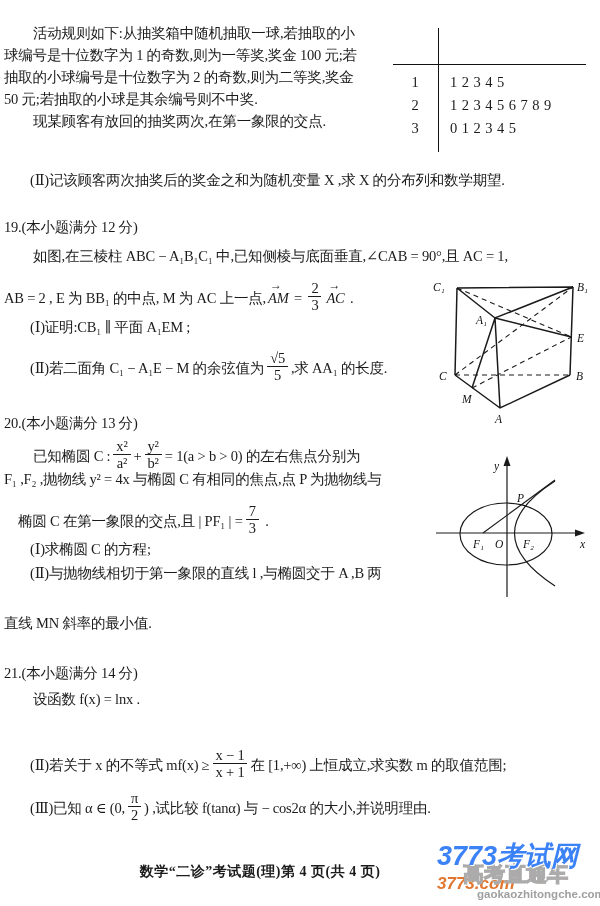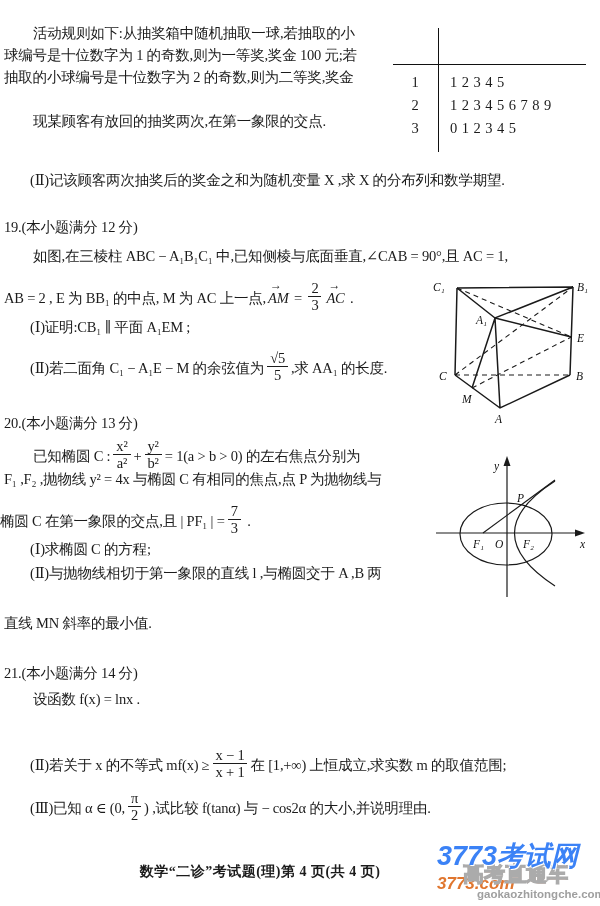--- a/index.html
+++ b/index.html
@@ -28,20 +28,21 @@
   .wm-domain{left:477px;top:888px;font-size:11.5px;font-weight:bold;color:#9f9f9f;z-index:2;}
 </style>
 </head>
 <body>
 
 <div id="page">
 
   <div class="line" style="left:33px;top:24px">活动规则如下:从抽奖箱中随机抽取一球,若抽取的小</div>
   <div class="line" style="left:4px;top:46px">球编号是十位数字为 1 的奇数,则为一等奖,奖金 100 元;若</div>
   <div class="line" style="left:4px;top:68px">抽取的小球编号是十位数字为 2 的奇数,则为二等奖,奖金</div>
+  <div class="line" style="left:4px;top:90px">50 元;若抽取的小球是其余编号则不中奖.</div>
   <div class="line" style="left:33px;top:112px">现某顾客有放回的抽奖两次,在第一象限的交点.</div>
   <div class="line" style="left:30px;top:171px">(Ⅱ)记该顾客两次抽奖后的奖金之和为随机变量 X ,求 X 的分布列和数学期望.</div>
 
   <div>
     <div class="rule-v" style="left:438px;top:28px;height:124px"></div>
     <div class="rule-h" style="left:393px;top:64px;width:193px"></div>
     <div class="stem" style="left:406px;top:74px">1</div>
     <div class="leaf" style="left:450px;top:74px">12345</div>
     <div class="stem" style="left:406px;top:97px">2</div>
     <div class="leaf" style="left:450px;top:97px">123456789</div>
@@ -74,21 +75,21 @@
     <text x="148" y="107">B</text>
     <text x="34" y="130">M</text>
     <text x="67" y="150">A</text>
   </svg>
 
   <div class="line" style="left:4px;top:414px">20.(本小题满分 13 分)</div>
   <div class="line" style="left:33px;top:441px">
     <span>已知椭圆 C :</span><span class="frac"><span class="fn">x²</span><span class="fd">a²</span></span><span>+</span><span class="frac"><span class="fn">y²</span><span class="fd">b²</span></span><span>= 1(a &gt; b &gt; 0) 的左右焦点分别为</span>
   </div>
   <div class="line" style="left:4px;top:470px">F₁ ,F₂ ,抛物线 y² = 4x 与椭圆 C 有相同的焦点,点 P 为抛物线与</div>
-  <div class="line" style="left:0;top:506px">
+  <div class="line" style="left:18px;top:506px">
     <span>椭圆 C 在第一象限的交点,且 | PF₁ | =</span><span class="frac"><span class="fn">7</span><span class="fd">3</span></span><span> .</span>
   </div>
   <div class="line" style="left:30px;top:564px">(Ⅱ)与抛物线相切于第一象限的直线 l ,与椭圆交于 A ,B 两</div>
   <div class="line" style="left:30px;top:540px">(Ⅰ)求椭圆 C 的方程;</div>
   <div class="line" style="left:4px;top:614px">直线 MN 斜率的最小值.</div>
 
   <svg style="left:433px;top:453px" width="158" height="150" viewBox="0 0 158 150">
     <g stroke="#1a1a1a" fill="none" stroke-width="1.2">
       <line x1="74" y1="10" x2="74" y2="144"></line>
       <line x1="3" y1="80" x2="146" y2="80"></line>

